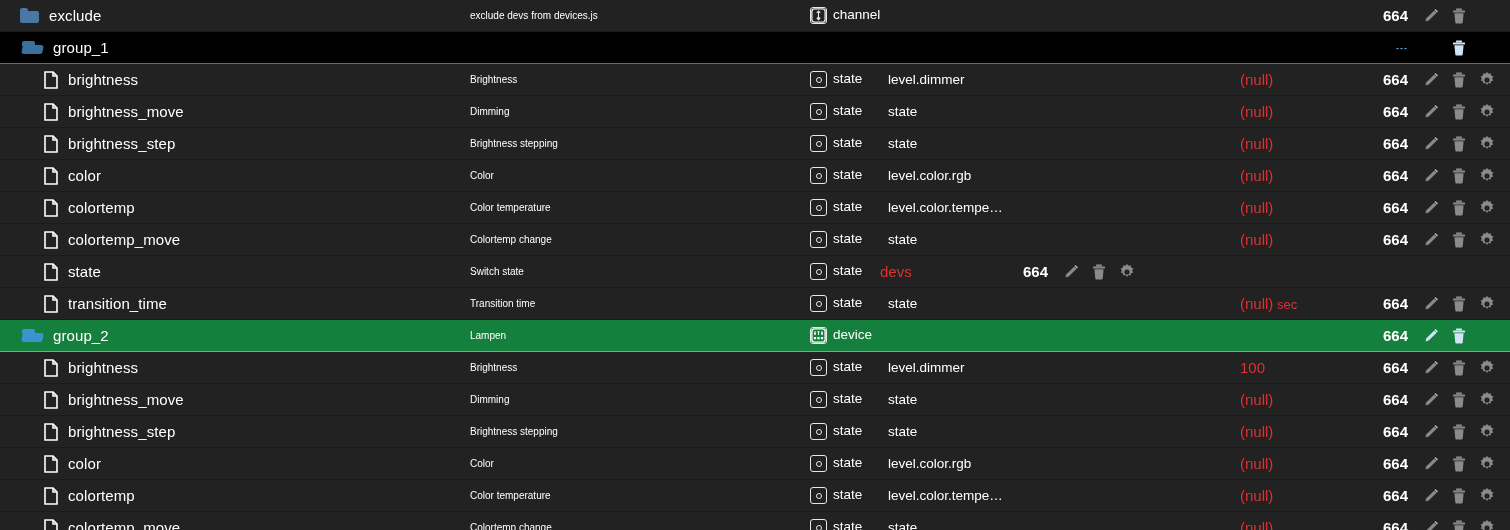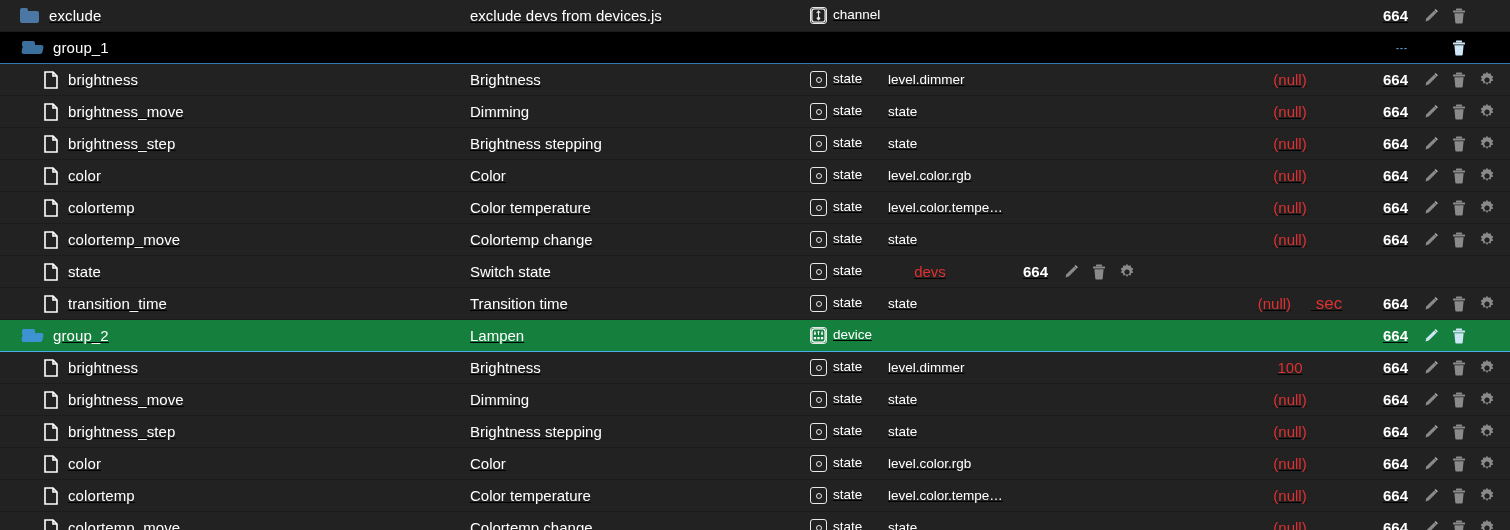--- a/index.html
+++ b/index.html
@@ -2,21 +2,21 @@
 <html><head>
 <meta charset="utf-8">
 <style>
   * { box-sizing: border-box; margin:0; padding:0; }
   html, body {
     width: 1510px; height: 530px;
     background: #222222;
     font-family: "Liberation Sans", sans-serif;
     overflow: hidden;
   }
-  #table { width:1510px; height:502px; position:relative;text-decoration:underline; }
+  #table { width:1510px; height:502px; position:relative; }
 
   .row {
     position: relative;
     height: 32px;
     width: 1510px;
     background: #222222;
     display: flex;
     align-items: center;
     white-space: nowrap;
     border-bottom: 1px solid #1b1b1b;
@@ -55,39 +55,39 @@
     background:#3a6f9e; border-radius:1px 3px 2px 3px;
     transform: skewX(-12deg);
   }
   .sel-light .ico-folder-open i, .sel-light .ico-folder-open b { background:#3d93d1; }
 
   
   .ico-file { width:14px; height:18px; position:relative; flex:0 0 14px; }
   .ico-file svg { display:block; }
 
   
-  .c-desc { width: 340px; flex:0 0 340px; color:#ffffff; font-size:15px; overflow:hidden; }
+  .c-desc { width: 340px; flex:0 0 340px; color:#ffffff; font-size:10px; overflow:hidden; }
 
   
   .c-role { width: 70px; flex:0 0 70px; display:flex; align-items:flex-start; }
   .badge-ico {
     width:17px; height:17px; border:1.6px solid #e8e8e8; border-radius:3px;
     position:relative; flex:0 0 17px; display:flex; align-items:center; justify-content:center;
   }
   .badge-ico .dot { width:6px; height:6px; border:1.4px solid #e8e8e8; border-radius:50%; }
   .badge-ico svg { display:block; }
   .role-txt { color:#ffffff; font-size:13.5px; margin-left:6px; }
 
   
   .c-type { width: 360px; flex:0 0 360px; color:#ffffff; font-size:13.5px;
             overflow:hidden; text-overflow:ellipsis; padding-left:8px; }
 
   
-  .c-val { width: 120px; flex:0 0 120px; color:#e03030; font-size:15px; text-align:center; }
-  .c-val .unit { color:#e03030; font-size:17px;padding-left:20px; }
+  .c-val { width: 120px; flex:0 0 120px; color:#e03030; font-size:15px; text-align:left; }
+  .c-val .unit { color:#e03030; font-size:13px; }
 
   
   .c-num { width: 48px; flex:0 0 48px; color:#ffffff; font-size:15px;
            font-weight:bold; text-align:right; }
   .c-num.muted { color:#5f9ac6; font-weight:bold; font-size:9px; letter-spacing:1px; }
 
   
   .c-act { flex:1 1 auto; display:flex; align-items:center; justify-content:flex-start;
            gap:10px; padding-left:14px; }
   .act { width:18px; height:18px; flex:0 0 18px; cursor:pointer; }

